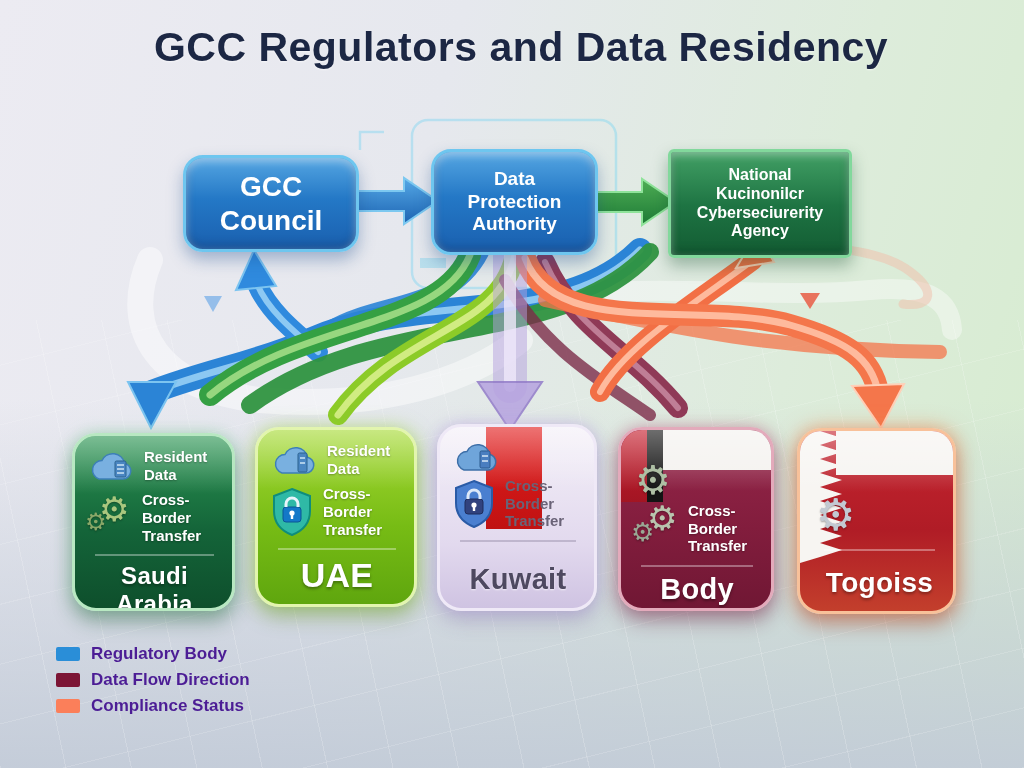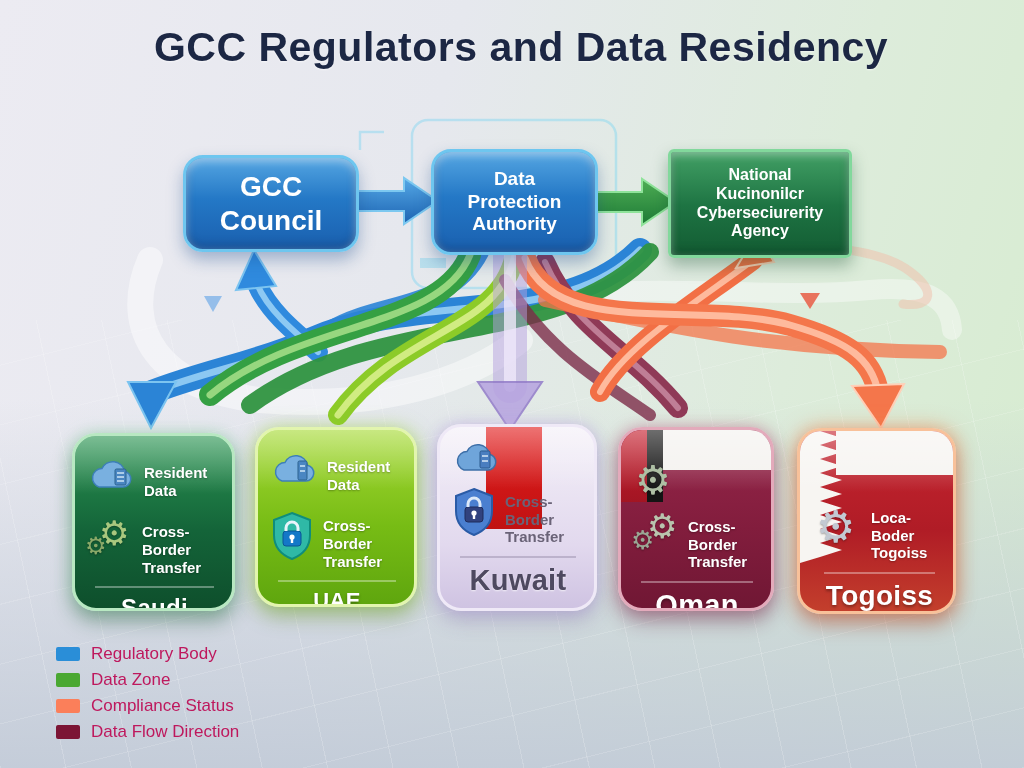--- a/index.html
+++ b/index.html
@@ -40,21 +40,21 @@
   #node-gcc{left:183px;top:155px;width:170px;height:91px;font-size:28px;}
   #node-dpa{left:431px;top:149px;width:161px;height:100px;font-size:19px;}
   #node-ncsa{left:668px;top:149px;width:178px;height:103px;font-size:16px;border-radius:6px;}
   .card{
     position:absolute;z-index:3;border-radius:24px;overflow:hidden;color:#fff;
   }
   .card .gloss{position:absolute;left:0;top:0;right:0;height:34%;z-index:1;
     background:linear-gradient(180deg,rgba(255,255,255,.38),rgba(255,255,255,0));pointer-events:none;}
   .card-body{position:relative;z-index:2;height:100%;display:flex;flex-direction:column;padding:12px 10px 8px 12px;box-sizing:border-box;}
   .feat{display:flex;align-items:center;gap:9px;margin-bottom:8px;}
-  .feat-label{font-size:15px;font-weight:600;white-space:pre-line;line-height:1.18;text-shadow:0 1px 2px rgba(0,0,0,.3);margin-top:16px;}
+  .feat-label{font-size:15px;font-weight:600;white-space:pre-line;line-height:1.18;text-shadow:0 1px 2px rgba(0,0,0,.3);}
   .divider{border:none;border-top:2px solid rgba(255,255,255,.35);margin:2px 8px 6px 8px;}
   .country-name{text-align:center;font-size:26px;font-weight:800;letter-spacing:.3px;
     text-shadow:0 2px 3px rgba(0,0,0,.35);margin-top:auto;padding-bottom:4px;}
   #card-saudi{left:72px;top:433px;width:157px;height:172px;
     background:linear-gradient(180deg,#2a9552 0%,#146439 55%,#0e4f2c 100%);
     border:3px solid #b8e8c2;box-shadow:0 10px 20px rgba(20,80,45,.4),0 0 16px rgba(130,220,160,.4);}
   #card-uae{left:255px;top:427px;width:156px;height:174px;
     background:linear-gradient(180deg,#a6da34 0%,#77bc15 55%,#5fa60e 100%);
     border:3px solid #e2f5ae;box-shadow:0 10px 20px rgba(80,130,20,.35),0 0 18px rgba(170,225,70,.5);}
   #card-kuwait{left:437px;top:424px;width:154px;height:181px;color:#67607a;
@@ -77,21 +77,21 @@
     background:linear-gradient(180deg,#c51d2c,#a31523);}
   .bahrain-band{position:absolute;left:36px;top:0;right:0;height:44px;background:#f6f4f1;z-index:1;}
   .bahrain-zigzag{position:absolute;left:0;top:0;z-index:1;}
   .icon-cloud{flex:0 0 auto;}
   .icon-gears{flex:0 0 auto;position:relative;width:46px;height:44px;}
   .gear-glyph{position:absolute;font-weight:400;line-height:1;text-shadow:0 1px 2px rgba(0,0,0,.35);}
   .icon-shield{flex:0 0 auto;}
   .legend{position:absolute;left:56px;top:644px;z-index:4;}
   .legend-row{display:flex;align-items:center;margin-bottom:6px;}
   .legend-swatch{width:24px;height:14px;margin-right:11px;border-radius:2px;}
-  .legend-label{font-size:17px;font-weight:400;color:#be185d;}
+  .legend-label{font-size:17px;font-weight:700;color:#4c1d95;}
 </style>
 </head>
 <body>
 
 <div class="grid-overlay"></div>
 
 <h1 class="page-title">GCC Regulators and Data Residency</h1>
 
 <svg class="flows" width="1024" height="768" viewBox="0 0 1024 768">
   <defs>
@@ -218,21 +218,21 @@
         <path d="M22 2 L40 9 V24 C40 37 32 44 22 48 C12 44 4 37 4 24 V9 Z" fill="#2fb9a6" stroke="#0f8d7c" stroke-width="2"></path>
         <rect x="13" y="20" width="18" height="15" rx="3" fill="#1478c8" stroke="#0b5694"></rect>
         <path d="M16 20 v-3 a6 6 0 0 1 12 0 v3" fill="none" stroke="#e8f4fb" stroke-width="3"></path>
         <circle cx="22" cy="26" r="2.6" fill="#ffffff"></circle>
         <rect x="20.8" y="27" width="2.4" height="5" fill="#ffffff"></rect>
       </svg>
       <span class="feat-label">Cross-Border
 Transfer</span>
     </div>
     <hr class="divider">
-    <div class="country-name" style="font-size:22px;">UAE</div>
+    <div class="country-name" style="font-size:34px;">UAE</div>
   </div>
 </div>
 
 <div class="card" id="card-kuwait">
   <div class="kuwait-stripe"></div>
   <div class="gloss"></div>
   <div class="card-body">
     <div class="feat" style="margin-bottom:2px;">
       <svg class="icon-cloud" width="48" height="36" viewBox="0 0 48 34">
         <path d="M12 30 h24 a8 8 0 0 0 1.5-15.8 A12 12 0 0 0 15 11.5 A9.5 9.5 0 0 0 12 30z" fill="#6fa5da" stroke="#3d6fa8" stroke-width="1.5"></path>
@@ -270,53 +270,47 @@
     </div>
     <div class="feat">
       <span class="icon-gears">
         <span class="gear-glyph" style="left:14px;top:-6px;font-size:34px;color:#b9c4ae;">⚙</span>
         <span class="gear-glyph" style="left:-2px;top:12px;font-size:26px;color:#9aa694;">⚙</span>
       </span>
       <span class="feat-label">Cross-Border
 Transfer</span>
     </div>
     <hr class="divider">
-    <div class="country-name" style="font-size:29px;">Qman</div>
+    <div class="country-name" style="font-size:29px;">Body</div>
   </div>
 </div>
 
 <div class="card" id="card-bahrain">
   <div class="bahrain-band"></div>
   <svg class="bahrain-zigzag" width="46" height="132" viewBox="0 0 46 132">
     <path d="M0,0 H20 L42,7 L20,14 L42,21 L20,28 L42,35 L20,42 L42,49 L20,56 L42,63 L20,70 L42,77 L20,84 L42,91 L20,98 L42,105 L20,112 L42,119 L20,126 L0,132 Z" fill="#f7f5f2"></path>
   </svg>
   <div class="gloss"></div>
   <div class="card-body" style="padding-top:62px;padding-left:16px;">
     <div class="feat">
       <span class="icon-gears" style="height:46px;">
         <span class="gear-glyph" style="left:0;top:0;font-size:44px;color:#c3c9d2;">⚙</span>
       </span>
-      <span class="feat-label">Loca-Boder
-Togoiss</span>
     </div>
     <hr class="divider">
     <div class="country-name" style="font-size:28px;">Togoiss</div>
   </div>
 </div>
 
 <div class="legend">
   <div class="legend-row">
     <span class="legend-swatch" style="background-color: rgb(42, 142, 216);"></span>
     <span class="legend-label">Regulatory Body</span>
   </div>
   <div class="legend-row">
-    <span class="legend-swatch" style="background-color: rgb(74, 168, 50);"></span>
-    <span class="legend-label">Data Zone</span>
+    <span class="legend-swatch" style="background-color: rgb(124, 21, 53);"></span>
+    <span class="legend-label">Data Flow Direction</span>
   </div>
   <div class="legend-row">
     <span class="legend-swatch" style="background-color: rgb(251, 127, 90);"></span>
     <span class="legend-label">Compliance Status</span>
   </div>
-  <div class="legend-row">
-    <span class="legend-swatch" style="background-color: rgb(124, 21, 53);"></span>
-    <span class="legend-label">Data Flow Direction</span>
-  </div>
 </div>
 
 </body></html>

